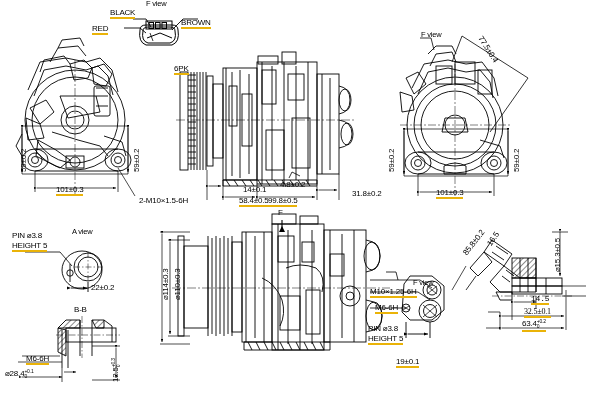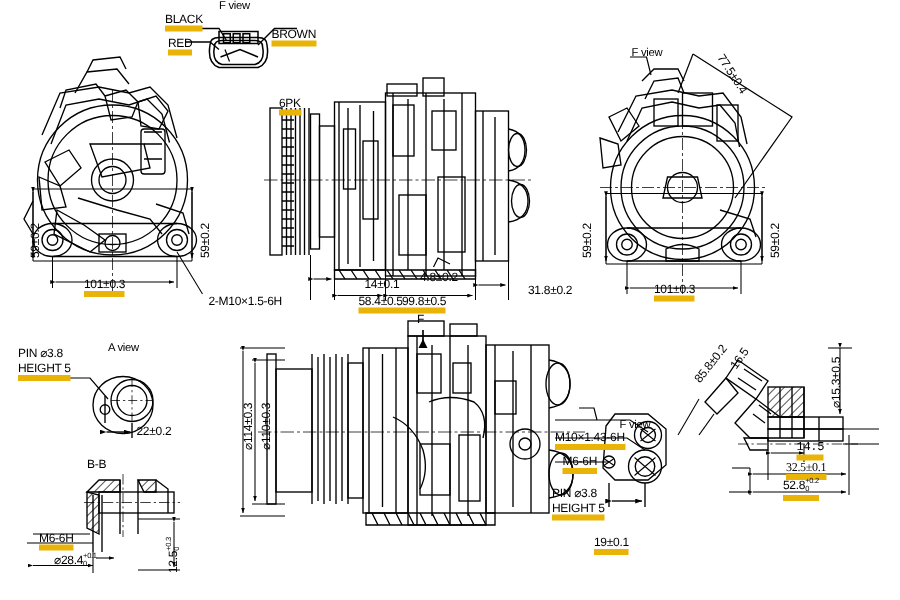--- a/index.html
+++ b/index.html
@@ -3,21 +3,21 @@
 <meta charset="utf-8">
 <title>Compressor Technical Drawing</title>
 <style>
   html,body{margin:0;padding:0;background:#ffffff;}
   body{width:600px;height:400px;overflow:hidden;
        font-family:"Liberation Sans","DejaVu Sans",sans-serif;color:#000;}
   #sheet{position:relative;width:600px;height:400px;background:#fff;}
   svg{display:block;}
   .lbl{position:absolute;font-size:8px;line-height:1;white-space:nowrap;color:#000;
        font-family:"Liberation Sans","DejaVu Sans",sans-serif;letter-spacing:-0.2px;}
-  .lbl.u{border-bottom:4px solid #eab308;padding-bottom:0px;}
+  .lbl.u{border-bottom:2px solid #eab308;padding-bottom:0px;}
   .lbl.it{font-size:7.5px;}
   .lbl.rot90{transform:rotate(-90deg);transform-origin:0 0;}
   .tol{display:inline-block;font-size:5px;line-height:5px;vertical-align:top;
        position:relative;top:-1px;text-align:left;}
   .tol span{display:block;}
 </style>
 </head>
 <body>
 
 <div id="sheet">
@@ -312,68 +312,68 @@
     <line x1="488" y1="312" x2="500" y2="312"></line>
     <line x1="486" y1="328" x2="500" y2="328"></line>
     <path d="M560,232 L560,276" marker-start="url(#arS)" marker-end="url(#arS)"></path>
     <line x1="552" y1="232" x2="568" y2="232"></line>
     <path d="M466,266 L452,290" stroke-width="0.7"></path>
   </g>
 </svg>
 
 <div class="lbl u" style="left:110px;top:9px;">BLACK</div>
 <div class="lbl u" style="left:181px;top:19px;">BROWN</div>
-<div class="lbl u" style="left:112px;top:25px;">RED</div>
+<div class="lbl u" style="left:92px;top:25px;">RED</div>
 <div class="lbl it" style="left:146px;top:0px;">F view</div>
 
 <div class="lbl rot90" style="left:20px;top:172px;">59±0.2</div>
 <div class="lbl rot90" style="left:133px;top:172px;">59±0.2</div>
 <div class="lbl u" style="left:56px;top:186px;">101±0.3</div>
 <div class="lbl" style="left:129px;top:197px;margin-left:10px;">2-M10×1.5-6H</div>
 
-<div class="lbl u" style="left:186px;top:65px;">6PK</div>
+<div class="lbl u" style="left:174px;top:65px;">6PK</div>
 <div class="lbl" style="left:205px;top:186px;margin-left:38px;">14±0.1</div>
 <div class="lbl" style="left:280px;top:181px;">4.8±0.2</div>
 <div class="lbl" style="left:352px;top:190px;">31.8±0.2</div>
 <div class="lbl u" style="left:222px;top:197px;margin-left:17px;">58.4±0.5</div>
 <div class="lbl u" style="left:268px;top:197px;">99.8±0.5</div>
 
 <div class="lbl it" style="left:421px;top:31px;">F view</div>
 <div class="lbl" style="left:483px;top:35px;transform:rotate(57deg);transform-origin:0 0;">77.5±0.4</div>
 <div class="lbl rot90" style="left:388px;top:172px;">59±0.2</div>
 <div class="lbl rot90" style="left:513px;top:172px;">59±0.2</div>
 <div class="lbl u" style="left:436px;top:189px;">101±0.3</div>
 
 <div class="lbl" style="left:12px;top:232px;">PIN ⌀3.8</div>
 <div class="lbl u" style="left:12px;top:242px;">HEIGHT 5</div>
 <div class="lbl it" style="left:72px;top:228px;">A view</div>
 <div class="lbl" style="left:91px;top:284px;">22±0.2</div>
 
-<div class="lbl" style="left:58px;top:306px;">B-B</div>
+<div class="lbl" style="left:74px;top:306px;">B-B</div>
 <div class="lbl u" style="left:26px;top:355px;">M6-6H</div>
-<div class="lbl" style="left:36px;top:370px;">
+<div class="lbl" style="left:5px;top:370px;">
   <span>⌀28.4</span><span class="tol"><span>+0.1</span><span>0</span></span>
 </div>
 <div class="lbl rot90" style="left:112px;top:382px;">
   <span>12.5</span><span class="tol"><span>+0.3</span><span>0</span></span>
 </div>
 
 <div class="lbl rot90" style="left:162px;top:300px;">⌀114±0.3</div>
 <div class="lbl rot90" style="left:174px;top:300px;">⌀110±0.3</div>
 <div class="lbl" style="left:278px;top:209px;">F</div>
 
 <div class="lbl it" style="left:413px;top:279px;">F view</div>
-<div class="lbl u" style="left:370px;top:288px;">M10×1.43-6H</div>
+<div class="lbl u" style="left:370px;top:288px;">M10×1.25-6H</div>
 <div class="lbl u" style="left:375px;top:304px;">M6-6H</div>
 <div class="lbl" style="left:368px;top:325px;">PIN ⌀3.8</div>
 <div class="lbl u" style="left:368px;top:335px;">HEIGHT 5</div>
 <div class="lbl u" style="left:396px;top:358px;">19±0.1</div>
 
 <div class="lbl" style="left:462px;top:252px;transform:rotate(-52deg);transform-origin:0 0;">85.8±0.2</div>
 <div class="lbl" style="left:486px;top:243px;transform:rotate(-55deg);transform-origin:0 0;">16.5</div>
 <div class="lbl rot90" style="left:554px;top:272px;">⌀15.3±0.5</div>
 <div class="lbl u" style="left:531px;top:295px;font-family:Liberation Mono, monospace;">14.5</div>
 <div class="lbl u" style="left:524px;top:308px;font-family:Liberation Serif, serif;">32.5±0.1</div>
 <div class="lbl u" style="left:522px;top:320px;">
-  <span>52.8</span><span class="tol"><span>+0.2</span><span>0</span></span>
+  <span>63.4</span><span class="tol"><span>+0.2</span><span>0</span></span>
 </div>
 
 </div>
 
 </body></html>

